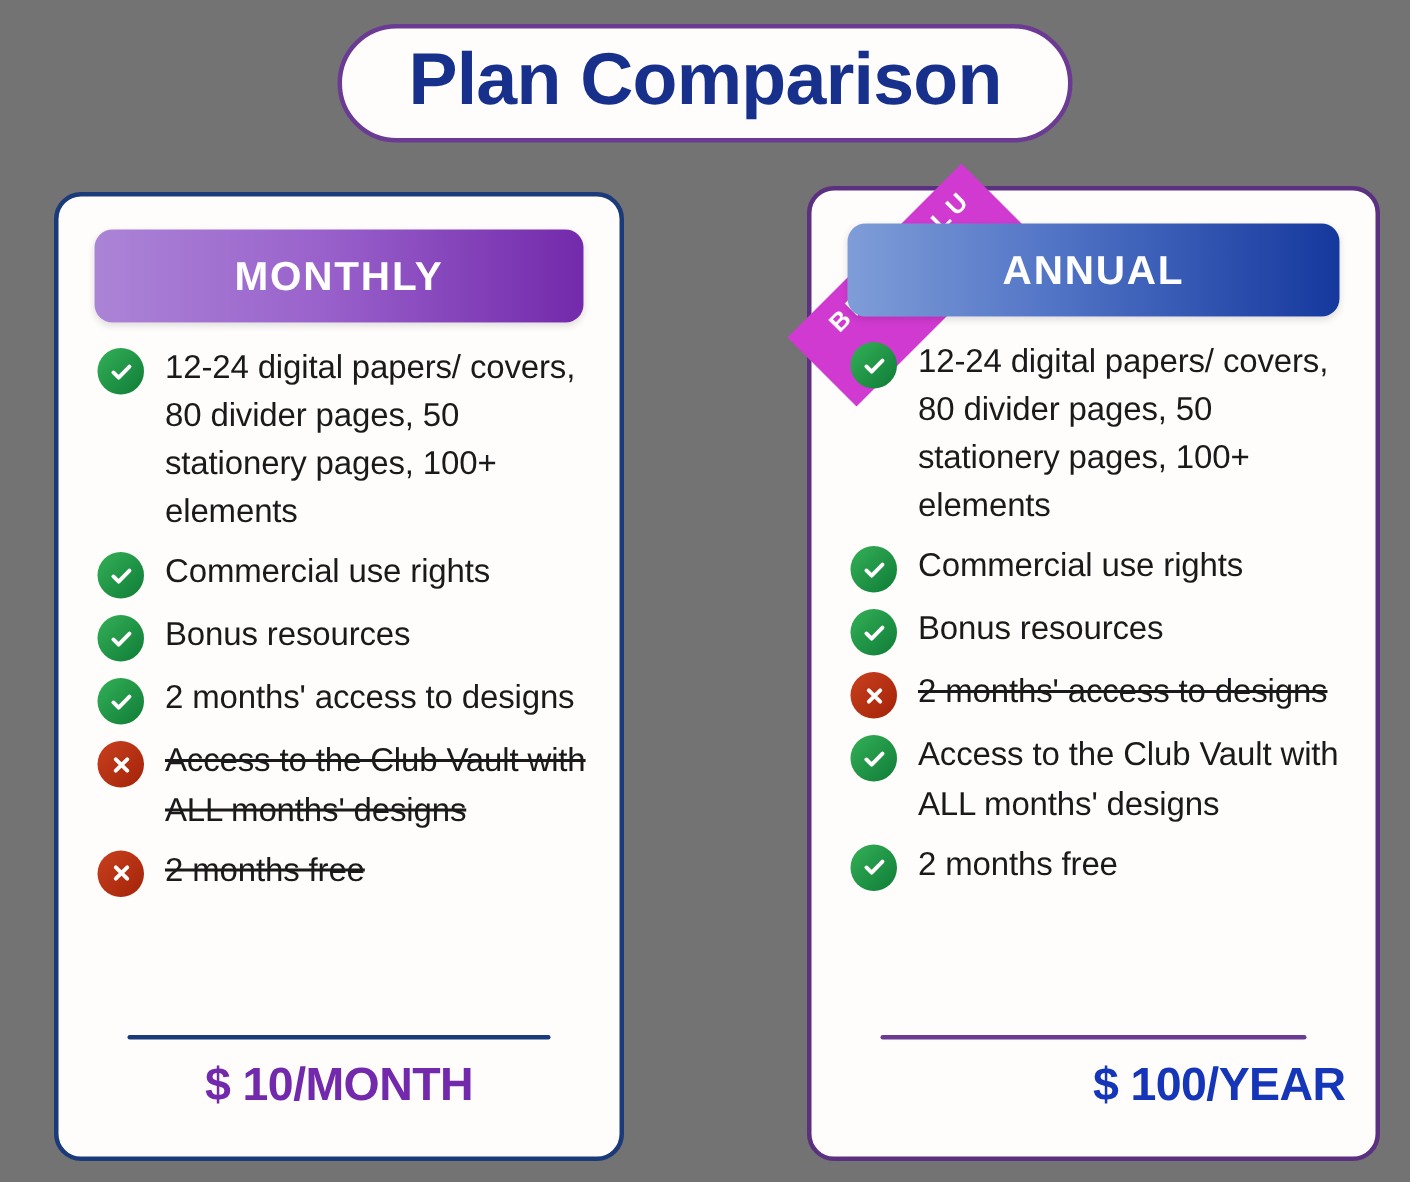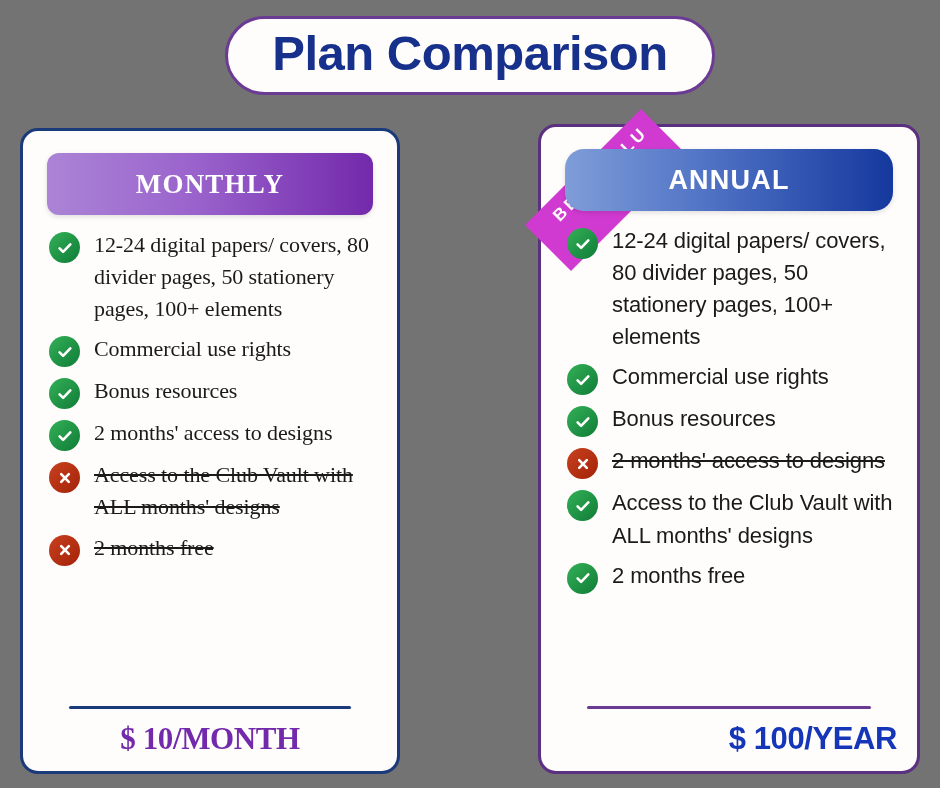--- a/index.html
+++ b/index.html
@@ -44,26 +44,25 @@
   }
 
   
   .card {
     position: absolute;
     background: #fffdfb;
     border-radius: 18px;
     overflow: visible;
   }
   .card-monthly {
-    left: 20px;
+    left: 36px;
     top: 128px;
     width: 380px;
     height: 646px;
     border: 3px solid #1b3a7a;
-    font-family: Liberation Serif, serif;
   }
   .card-annual {
     left: 538px;
     top: 124px;
     width: 382px;
     height: 650px;
     border: 3px solid #5b3080;
   }
 
   .card-inner {
@@ -83,21 +82,20 @@
     align-items: center;
     justify-content: center;
     margin: 0 4px 14px 4px;
     box-shadow: 0 2px 5px rgba(0,0,0,0.12);
   }
   .plan-banner-monthly {
     background: linear-gradient(90deg, #ab84d6 0%, #9a63cc 45%, #7329ab 100%);
   }
   .plan-banner-annual {
     background: linear-gradient(90deg, #7f9dd8 0%, #4e71c4 45%, #15389e 100%);
-    border-radius: 19px;
   }
   .plan-banner-label {
     color: #ffffff;
     font-size: 27px;
     font-weight: bold;
     letter-spacing: 1.2px;
   }
 
   
   .ribbon {
@@ -141,21 +139,21 @@
     font-size: 22px;
     line-height: 1.46;
     color: #1a1a1a;
     letter-spacing: -0.1px;
   }
   .feature-text.struck { text-decoration: line-through; text-decoration-thickness: 2px; }
 
   
   .price-block {
     margin-top: auto;
-    padding-bottom: 14px;
+    padding-bottom: 30px;
   }
   .price-divider {
     height: 3px;
     margin: 0 26px 12px 26px;
     border-radius: 2px;
   }
   .divider-monthly { background: #1b3a7a; }
   .divider-annual  { background: #6b3b94; }
   .price-text {
     text-align: center;

